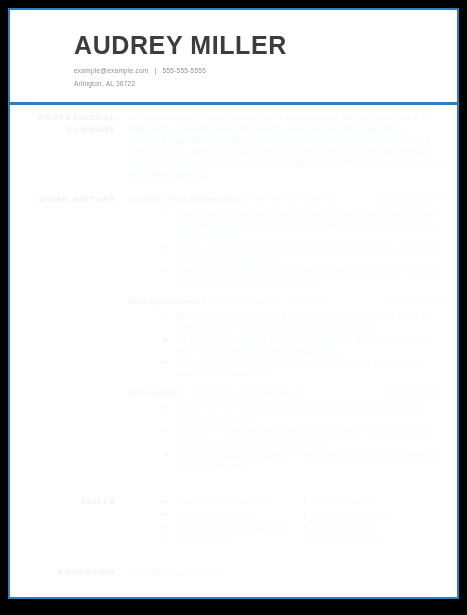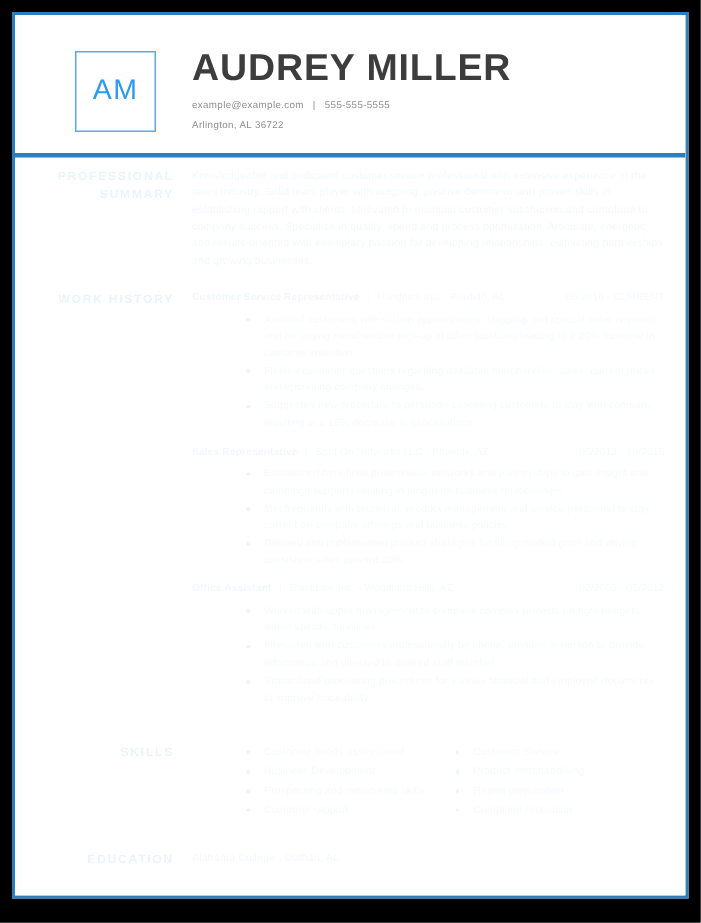--- a/index.html
+++ b/index.html
@@ -225,23 +225,20 @@
 
   .clearfix::after { content: ""; display: block; clear: both; }
 </style>
 </head>
 <body>
 
 <div id="resume-page">
   <div class="page-inner">
 
     <div class="header">
-      <div class="logo-box">
-        <span class="logo-initials">AM</span>
-      </div>
       <div class="header-text">
         <div class="full-name">AUDREY MILLER</div>
         <div class="contact-line">
           <span>example@example.com</span><span class="sep">|</span><span>555-555-5555</span>
         </div>
         <div class="contact-line2">Arlington, AL 36722</div>
       </div>
     </div>
 
     <div class="header-rule"></div>

